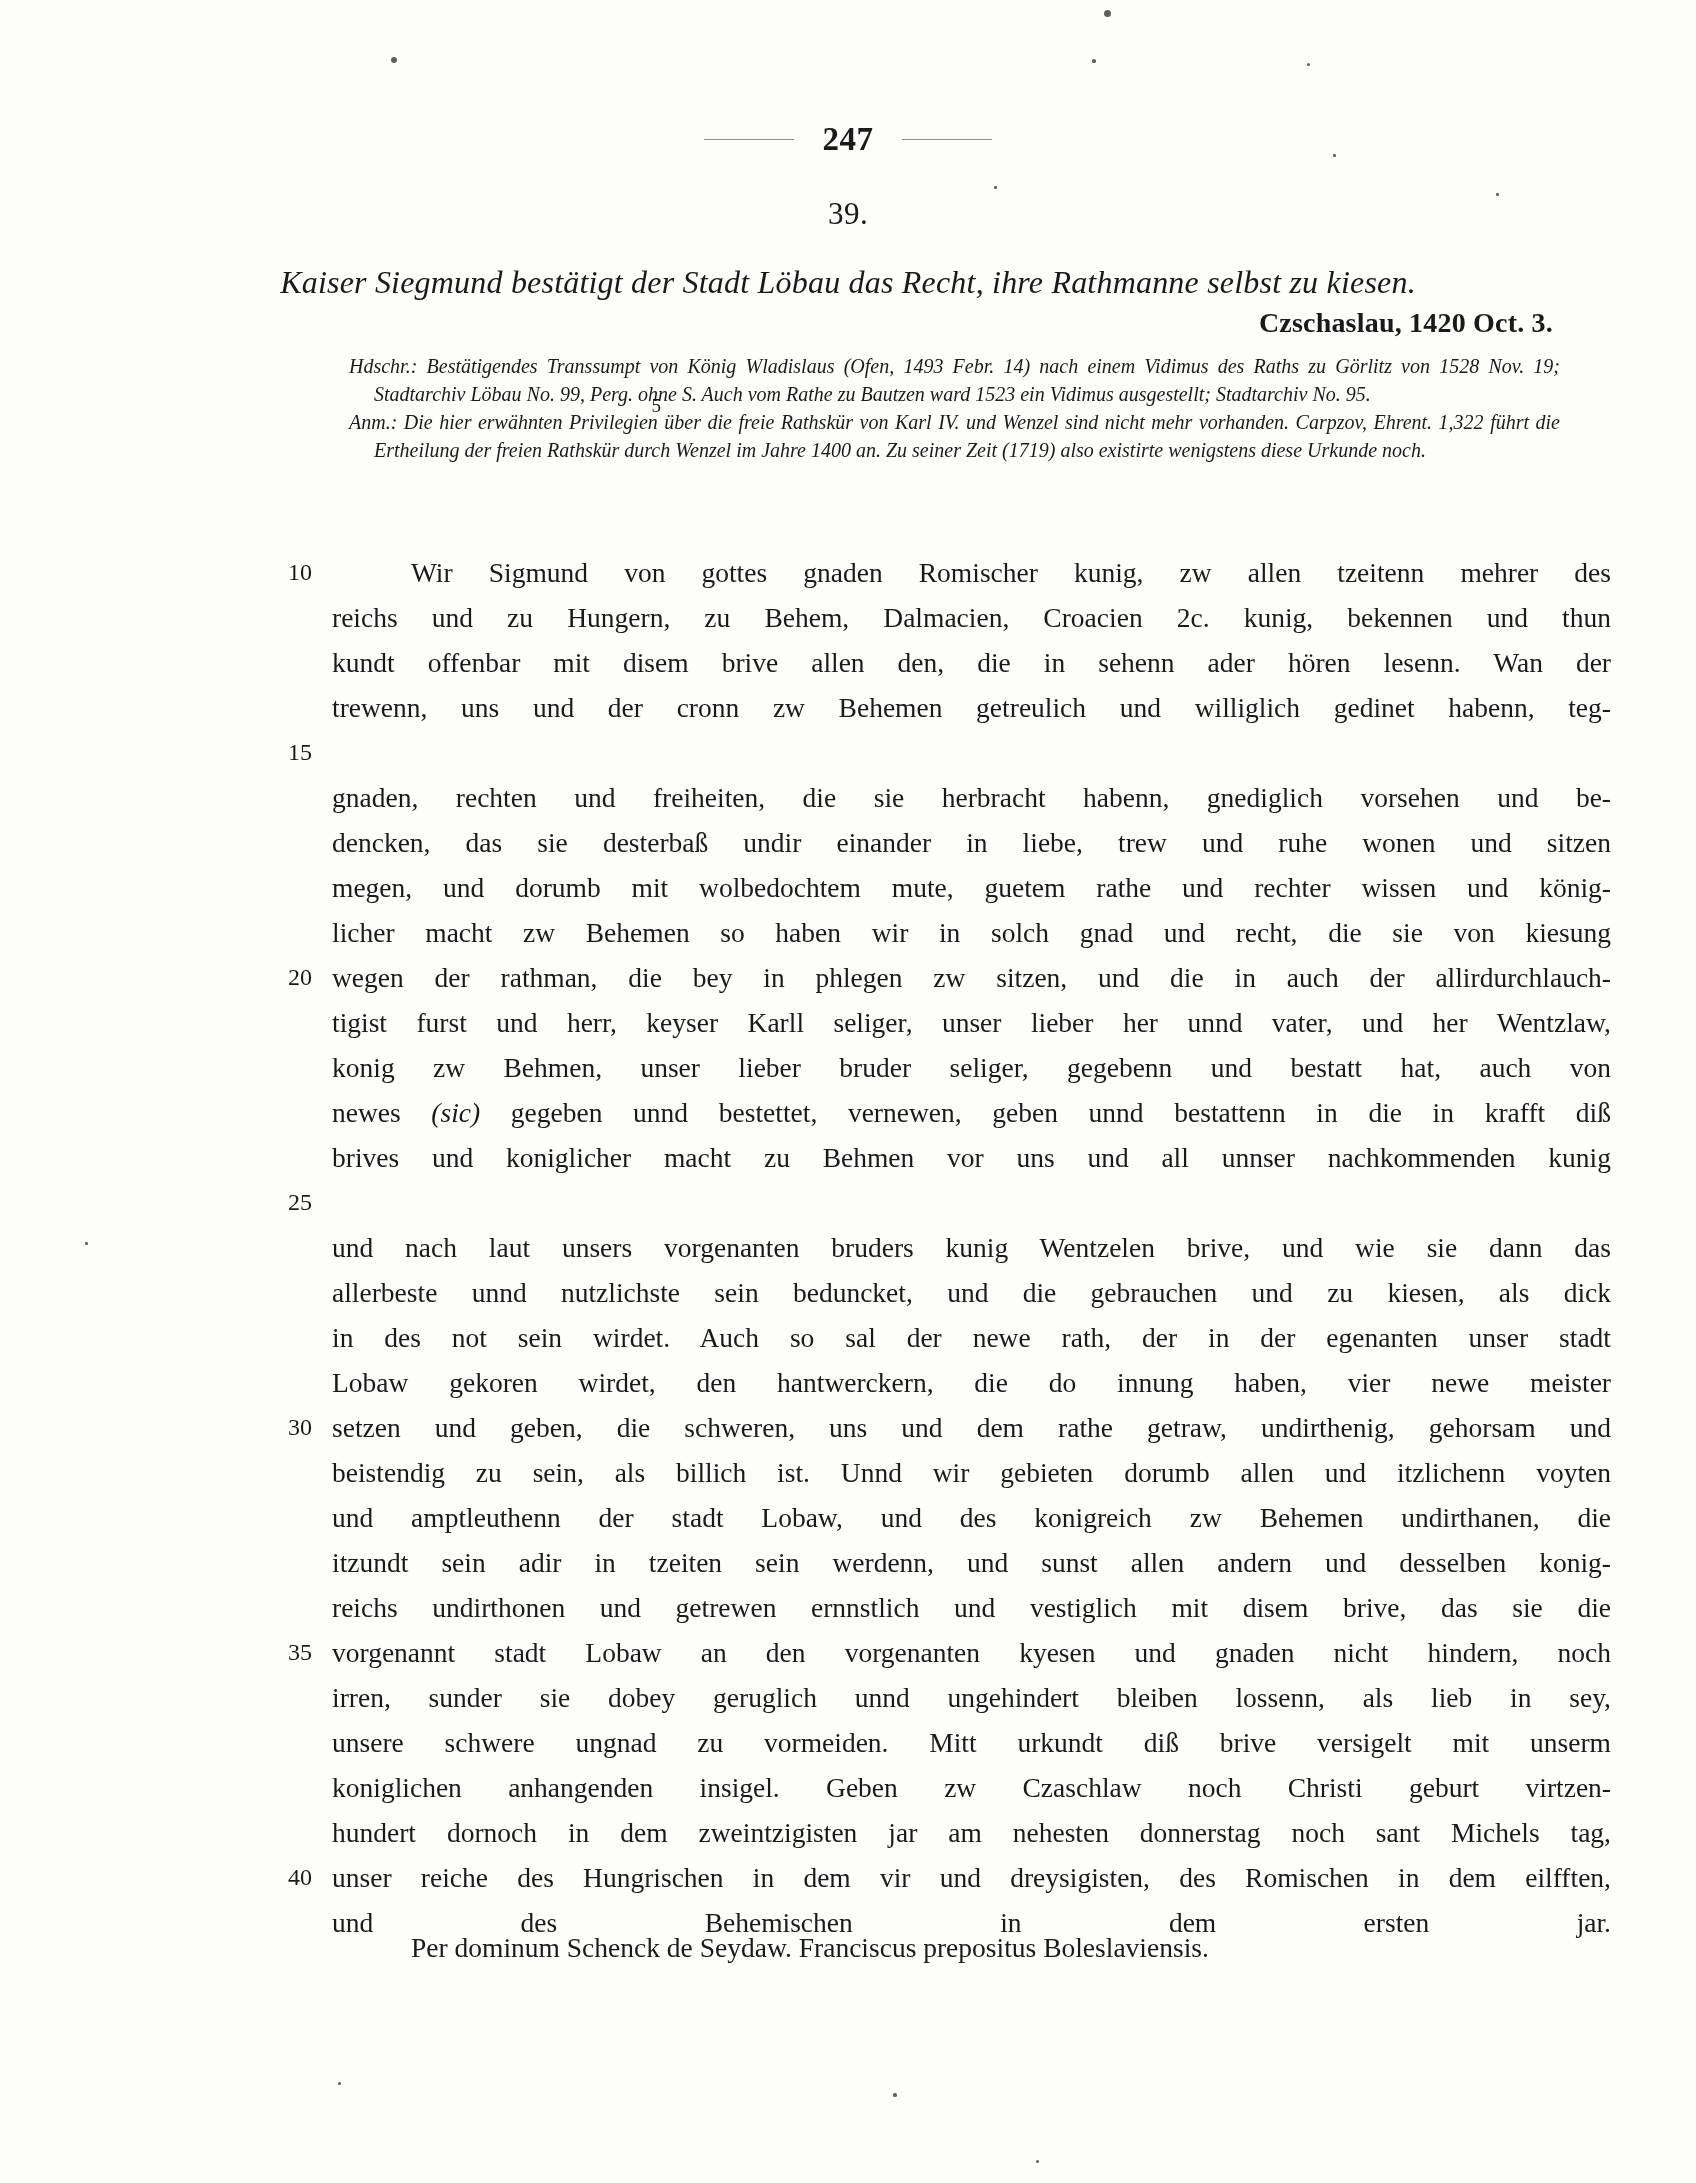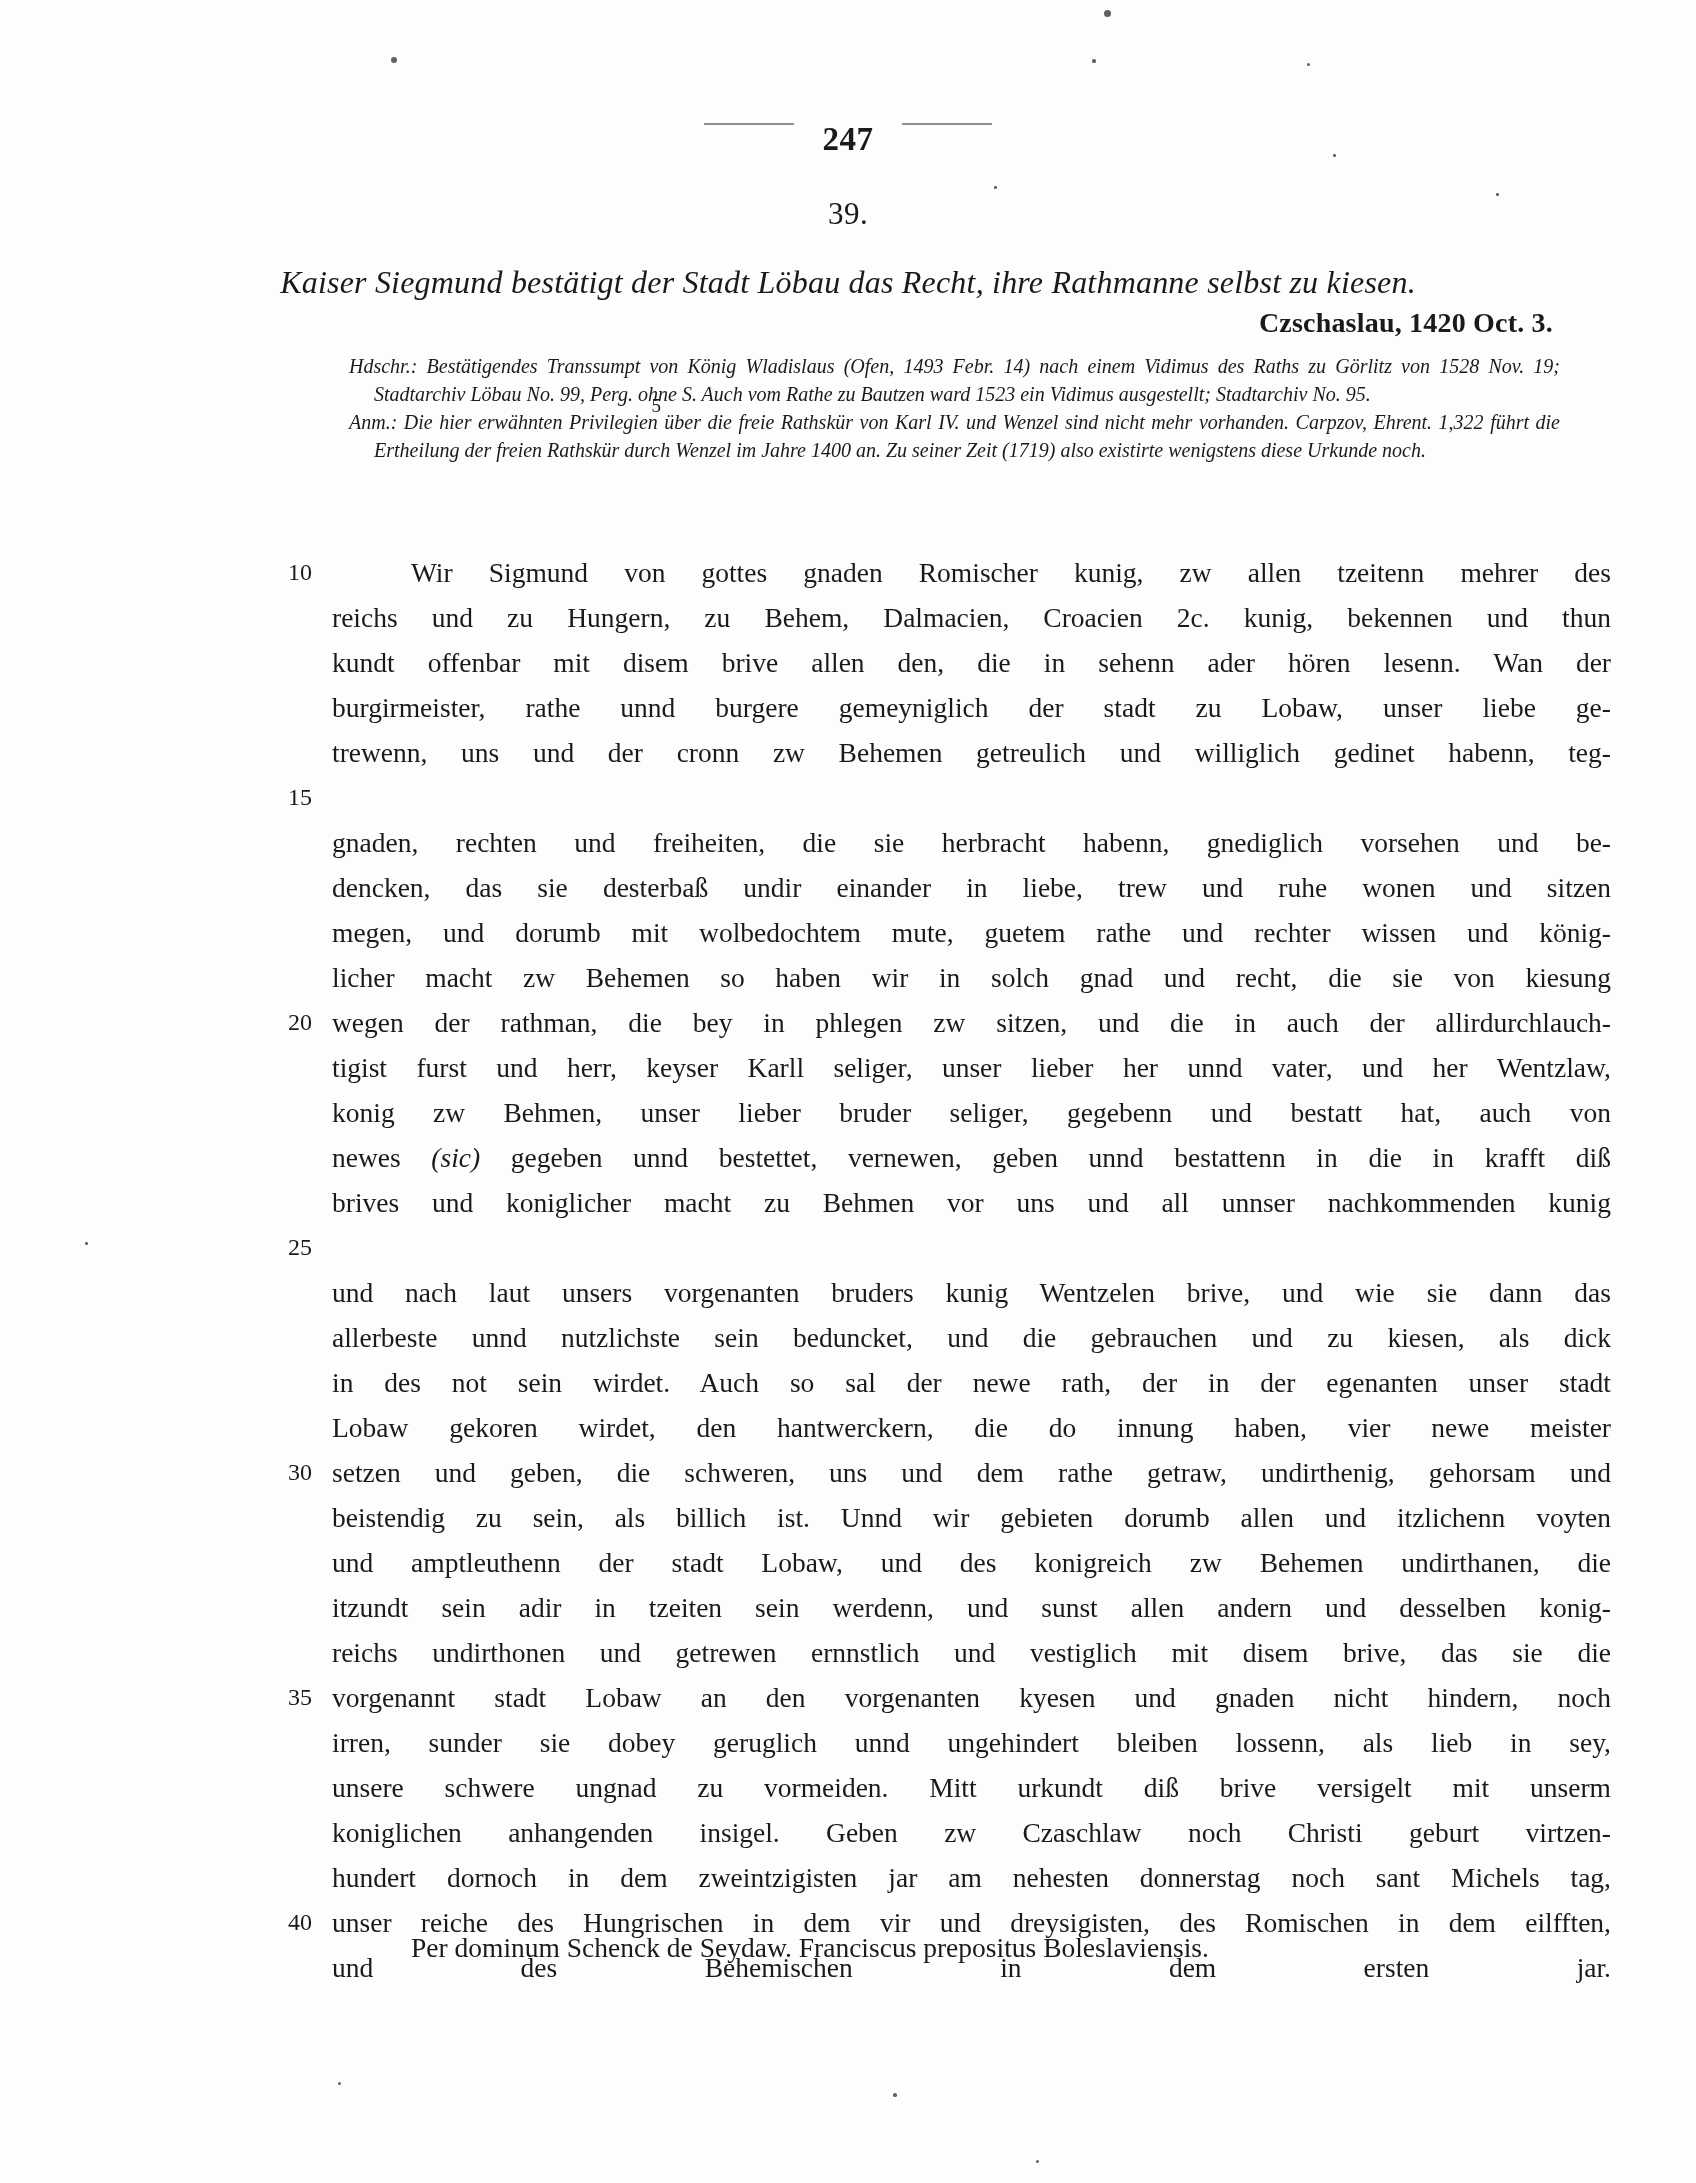--- a/index.html
+++ b/index.html
@@ -27,20 +27,21 @@
     opacity: .75;
   }
 
   
   .folio-row {
     position: absolute;
     left: 0;
     top: 123px;
     width: 1696px;
     display: flex;
+    align-items: center;
     justify-content: center;
     gap: 28.5px;
   }
   .folio-rule {
     width: 90px;
     height: 1.6px;
     background: #333;
     opacity: .55;
   }
   .folio-num {
@@ -205,24 +206,20 @@
     <div class="bline">
       <span class="lineno"></span>
       <span class="txt">reichs und zu Hungern, zu Behem, Dalmacien, Croacien 2c. kunig, bekennen und thun</span>
     </div>
     <div class="bline">
       <span class="lineno"></span>
       <span class="txt">kundt offenbar mit disem brive allen den, die in sehenn ader hören lesenn.  Wan der</span>
     </div>
     <div class="bline">
       <span class="lineno"></span>
-      <span class="txt">burgirmeister, rathe unnd burgere gemeyniglich der stadt zu Lobaw, unser liebe ge-</span>
-    </div>
-    <div class="bline">
-      <span class="lineno"></span>
       <span class="txt">trewenn, uns und der cronn zw Behemen getreulich und williglich gedinet habenn, teg-</span>
     </div>
     <div class="bline">
       <span class="lineno">15</span>
     </div>
     <div class="bline">
       <span class="lineno"></span>
       <span class="txt">gnaden, rechten und freiheiten, die sie herbracht habenn, gnediglich vorsehen und be-</span>
     </div>
     <div class="bline">

